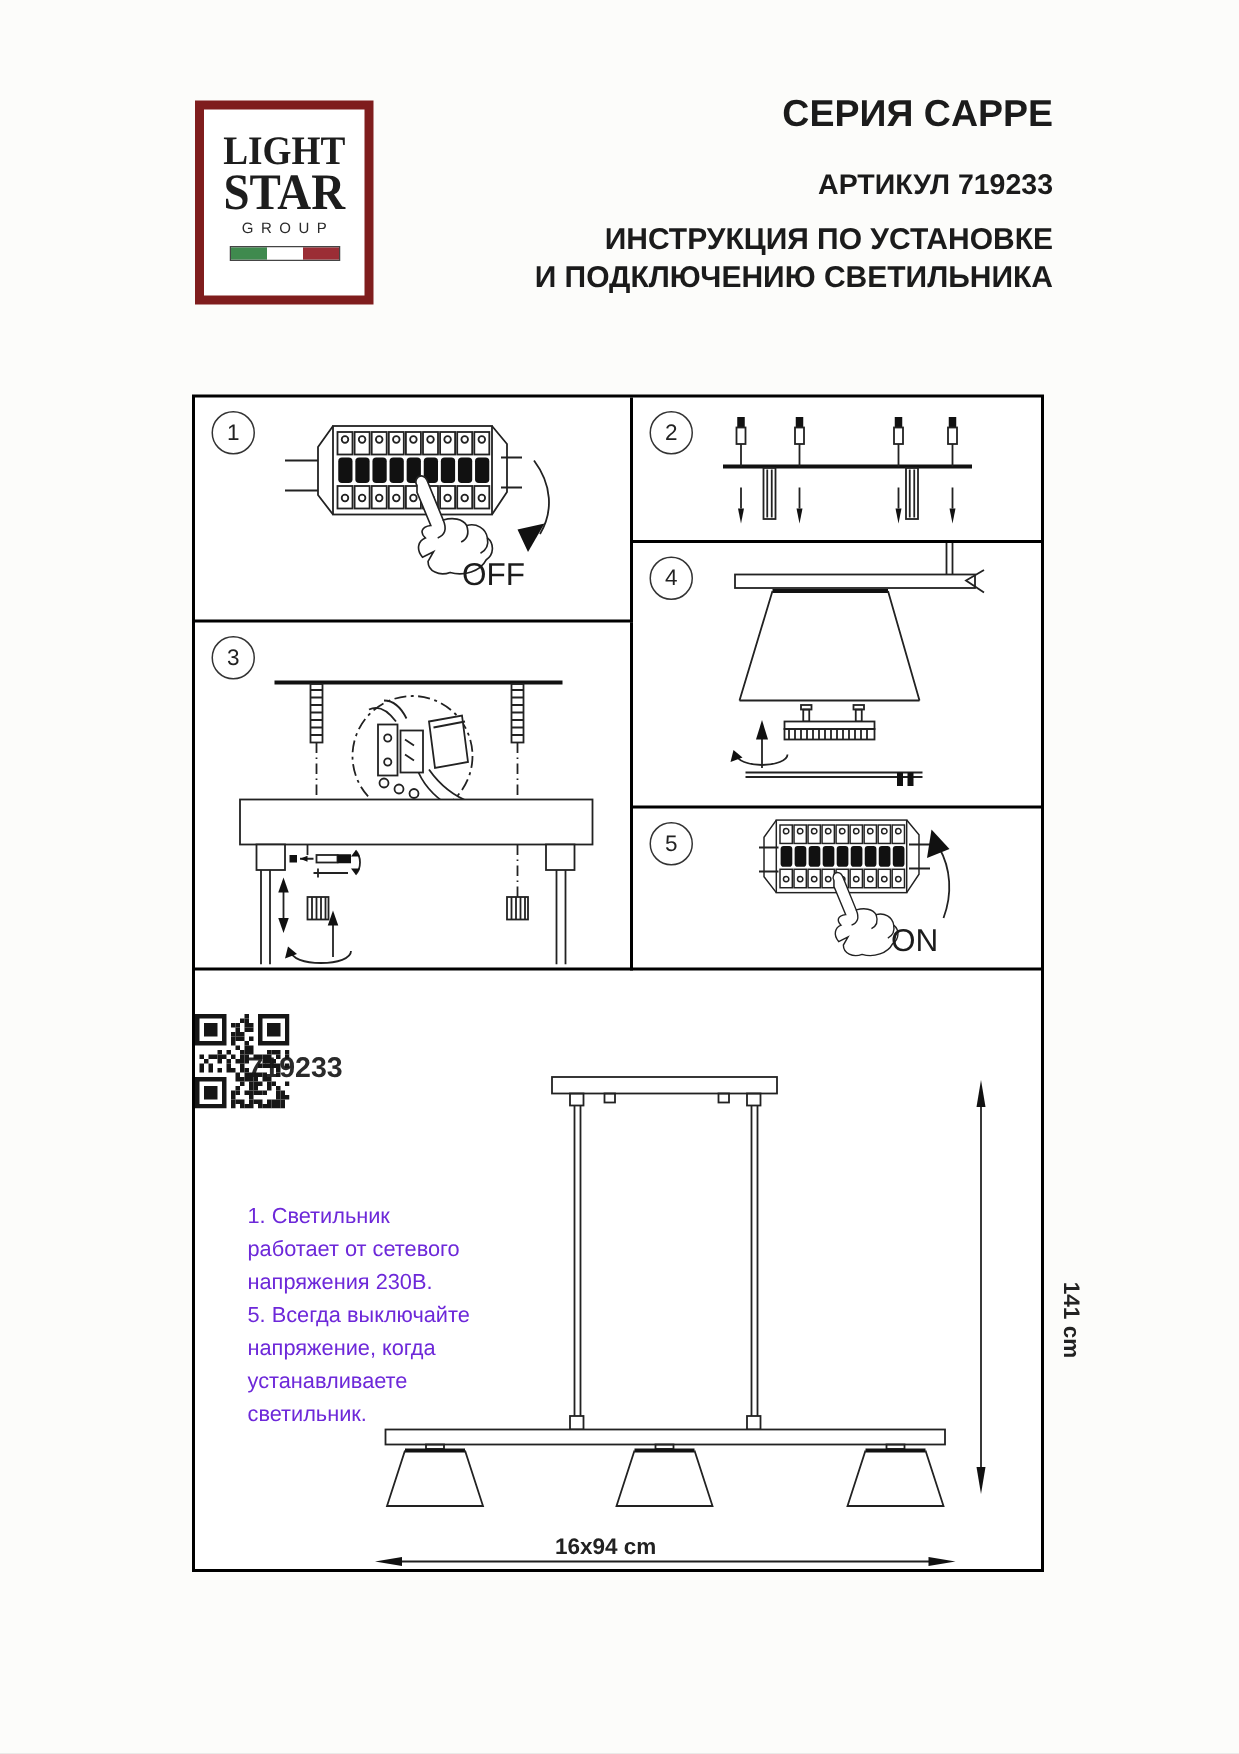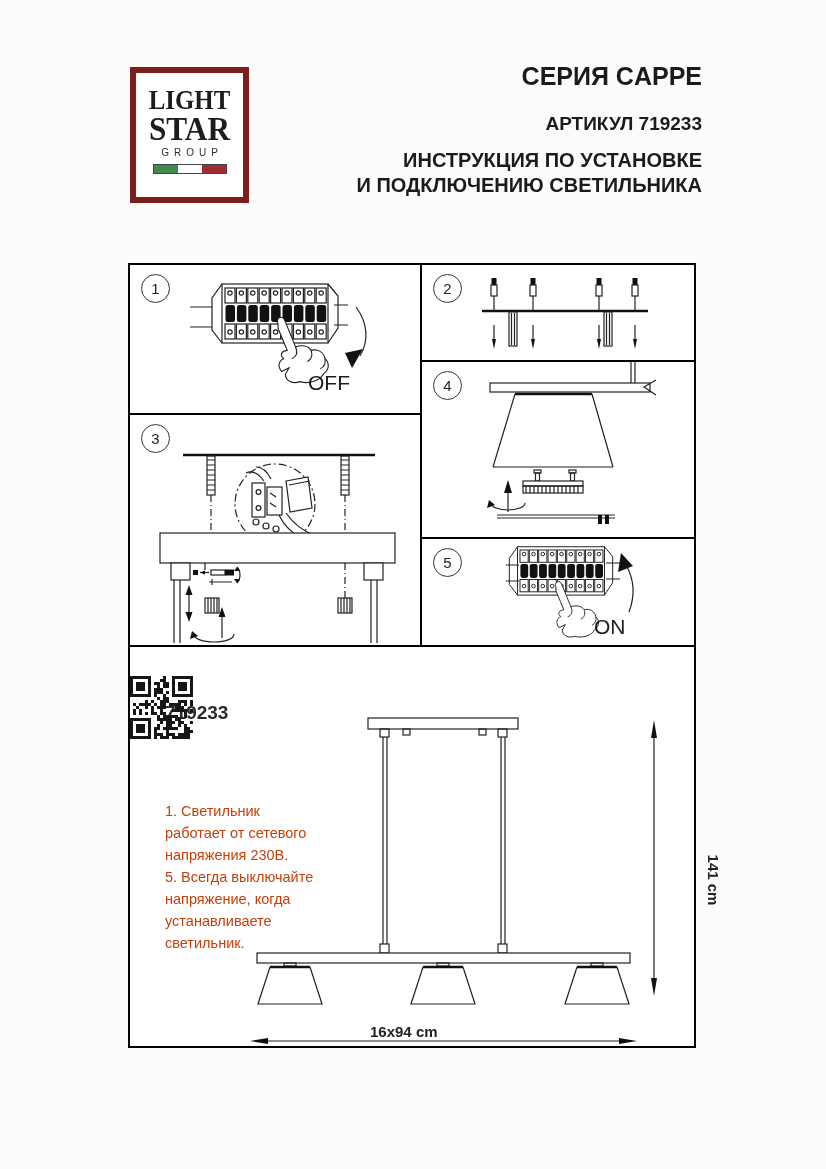--- a/index.html
+++ b/index.html
@@ -25,21 +25,21 @@
   .p2{left:292px;top:0;width:272px;height:97px;border-bottom:2px solid #000;}
   .p4{left:292px;top:97px;width:272px;height:177px;border-bottom:2px solid #000;}
   .p5{left:292px;top:274px;width:272px;height:108px;border-bottom:2px solid #000;}
   .pb{left:0;top:382px;width:564px;height:399px;margin-top:29px;}
   .badge{position:absolute;left:11px;top:9px;width:27px;height:27px;border:1.4px solid #333;border-radius:50%;
          font-size:15px;line-height:27px;text-align:center;color:#222;background:#fff;}
   .panel svg{position:absolute;left:0;top:0;}
   
   .prod-article{left:35px;top:26px;font-size:19px;font-weight:bold;color:#2a2a2a;}
   .qr{left:32px;top:50px;width:63px;height:63px;}
-  .notes{left:35px;top:124px;font-size:14.5px;line-height:22px;color:#c2410c;}
+  .notes{left:35px;top:124px;font-size:14.5px;line-height:22px;color:#6d28d9;}
   .dim-v{left:500px;top:158px;width:92px;font-size:15px;font-weight:bold;transform:rotate(90deg);transform-origin:46px 46px;text-align:center;color:#222;}
   .dim-h{left:240px;top:347px;width:150px;text-align:left;font-size:15px;font-weight:bold;color:#222;}
   svg .ln{stroke:#222;stroke-width:1.2;fill:none;}
   svg .thk{stroke:#111;stroke-width:2.6;fill:none;}
   svg .blk{fill:#111;stroke:none;}
   svg .wht{fill:#fff;stroke:#222;stroke-width:1.2;}
   svg text{font-family:"Liberation Sans",sans-serif;fill:#1c1c1c;}
 </style>
 </head>
 <body>

